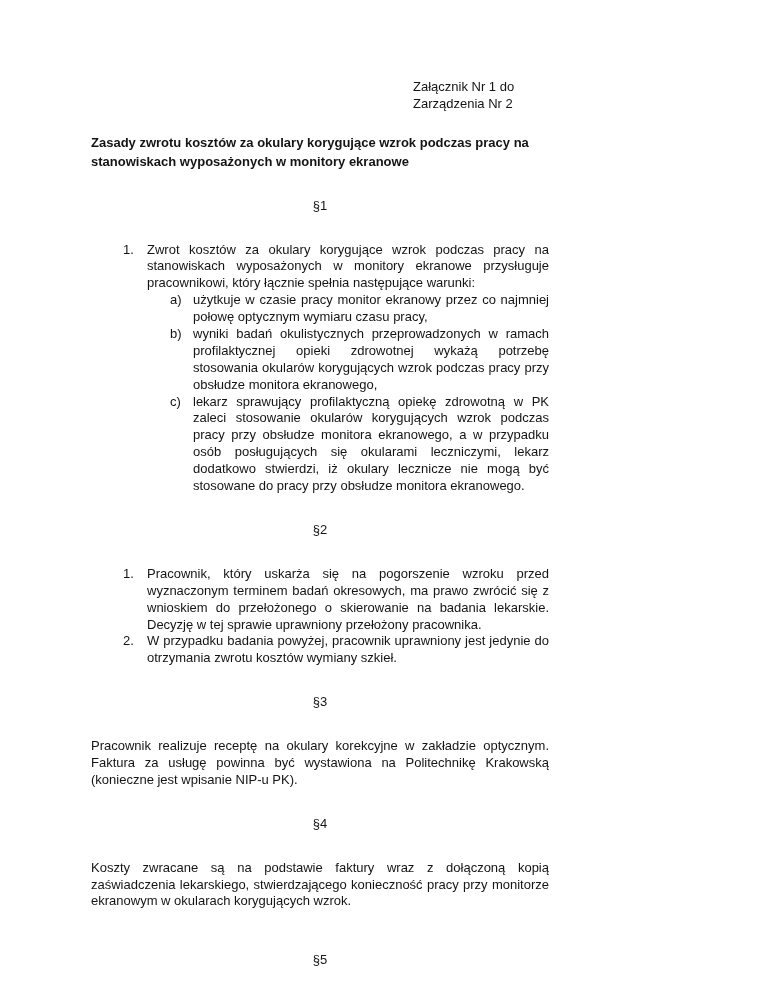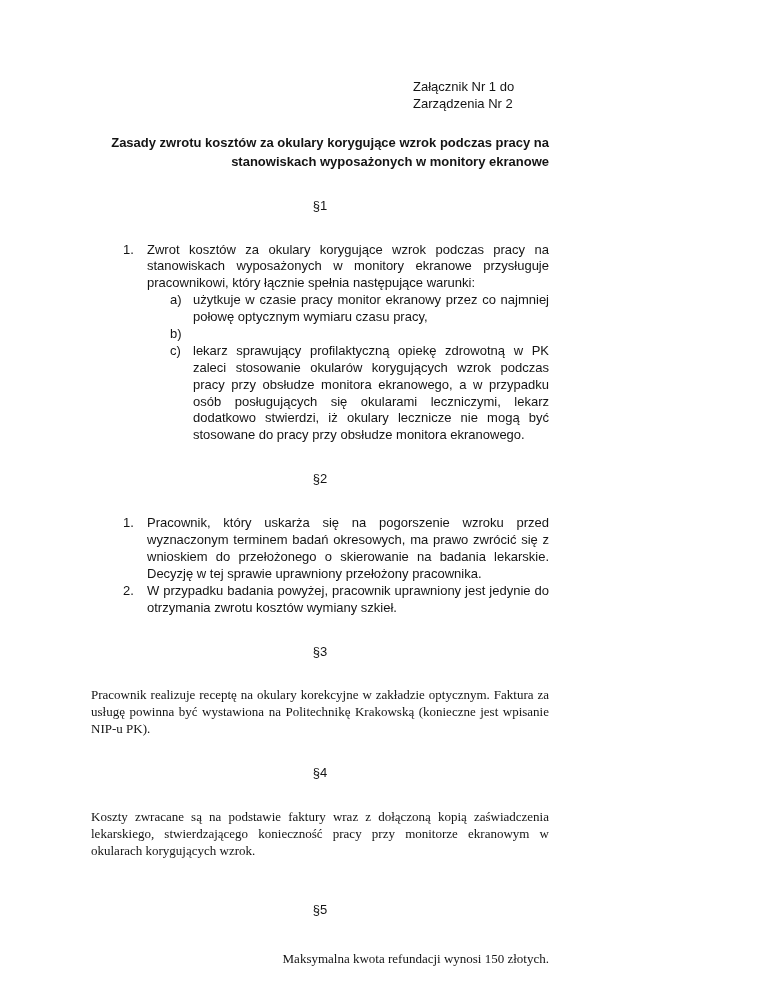--- a/index.html
+++ b/index.html
@@ -18,21 +18,21 @@
     height: 994px;
     padding: 78px 91px 0 91px;
   }
   .header-block {
     margin-left: 322px;
     line-height: 1.32;
   }
   .doc-title {
     margin: 22px auto 0 auto;
     max-width: 500px;
-    text-align: right;
+    text-align: left;
     font-weight: bold;
     line-height: 1.4;
   }
   .sec-heading {
     text-align: center;
     margin-top: 27px;
     margin-bottom: 27px;
   }
   .sec-heading.extra-space {
     margin-top: 42px;
@@ -43,21 +43,20 @@
   .li-l1 { padding-left: 32px; }
   .li-l1 > .marker { width: 24px; flex-shrink: 0; }
   .li-l2 { padding-left: 79px; }
   .li-l2 > .marker { width: 23px; flex-shrink: 0; }
   .li > .text {
     flex: 1;
     text-align: justify;
   }
   .paragraph {
     text-align: justify;
-    font-family: Liberation Serif, serif;
   }
   .paragraph.no-justify {
     text-align: right;
   }
 </style>
 </head>
 <body>
 
 <div class="page">
 
@@ -72,20 +71,21 @@
     <div class="li li-l1">
       <span class="marker">1.</span>
       <span class="text">Zwrot kosztów za okulary korygujące wzrok podczas pracy na stanowiskach wyposażonych w monitory ekranowe przysługuje pracownikowi, który łącznie spełnia następujące warunki:</span>
     </div>
     <div class="li li-l2">
       <span class="marker">a)</span>
       <span class="text">użytkuje w czasie pracy monitor ekranowy przez co najmniej połowę optycznym wymiaru czasu pracy,</span>
     </div>
     <div class="li li-l2">
       <span class="marker">b)</span>
+      <span class="text">wyniki badań okulistycznych przeprowadzonych w ramach profilaktycznej opieki zdrowotnej wykażą potrzebę stosowania okularów korygujących wzrok podczas pracy przy obsłudze monitora ekranowego,</span>
     </div>
     <div class="li li-l2">
       <span class="marker">c)</span>
       <span class="text">lekarz sprawujący profilaktyczną opiekę zdrowotną w PK zaleci stosowanie okularów korygujących wzrok podczas pracy przy obsłudze monitora ekranowego, a w przypadku osób posługujących się okularami leczniczymi, lekarz dodatkowo stwierdzi, iż okulary lecznicze nie mogą być stosowane do pracy przy obsłudze monitora ekranowego.</span>
     </div>
   </div>
 
   <div class="sec-heading">§2</div>
   <div class="list">
     <div class="li li-l1">

